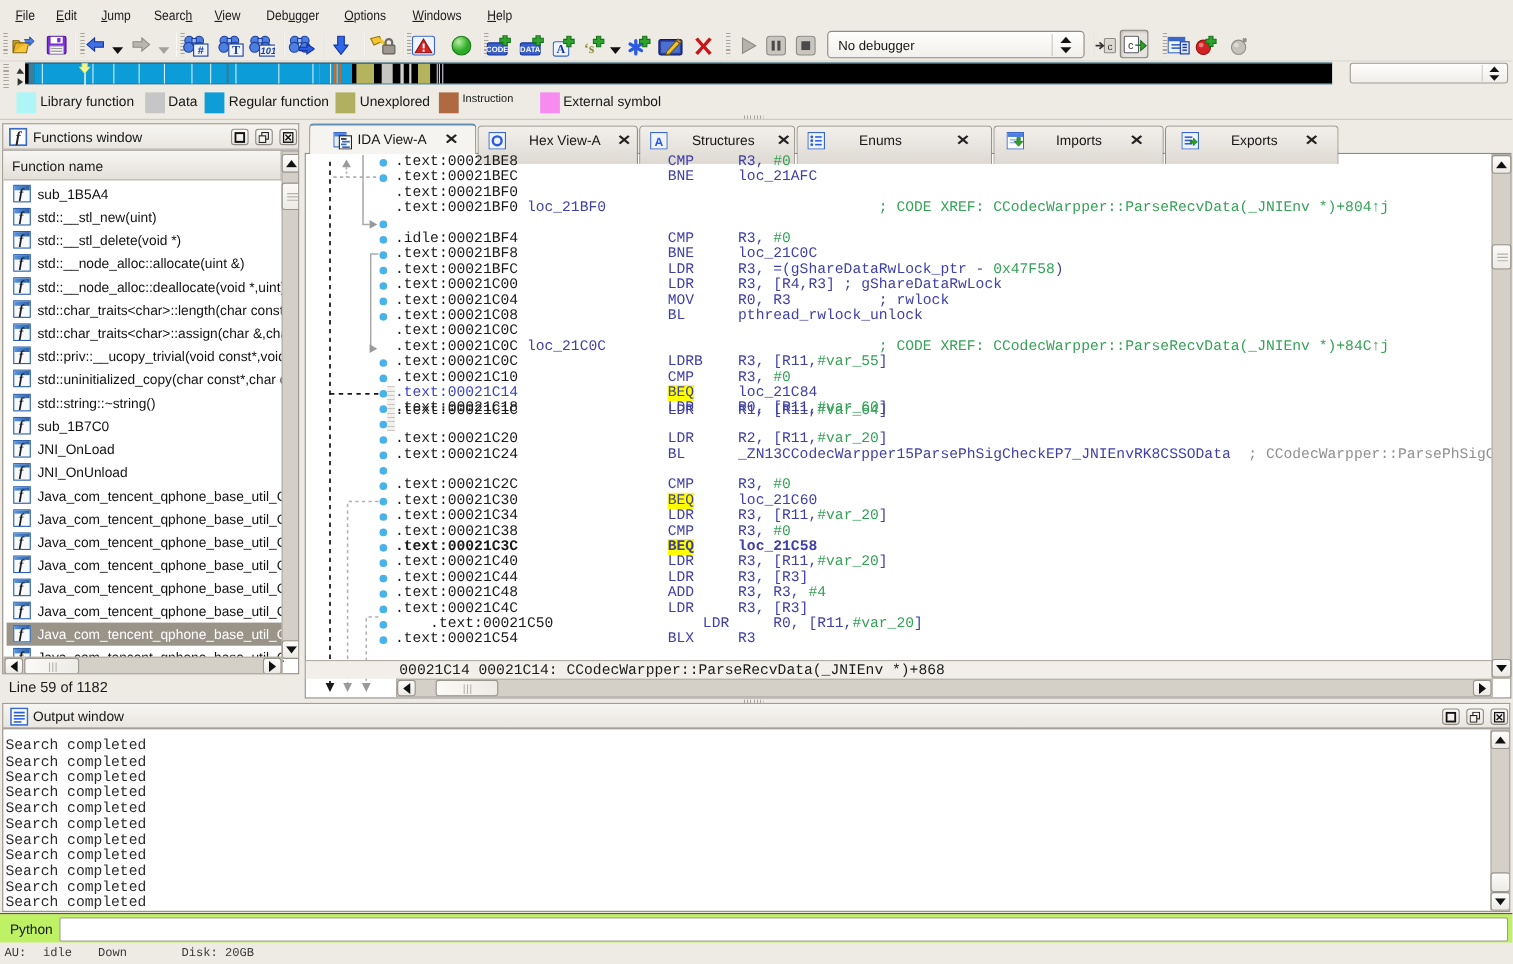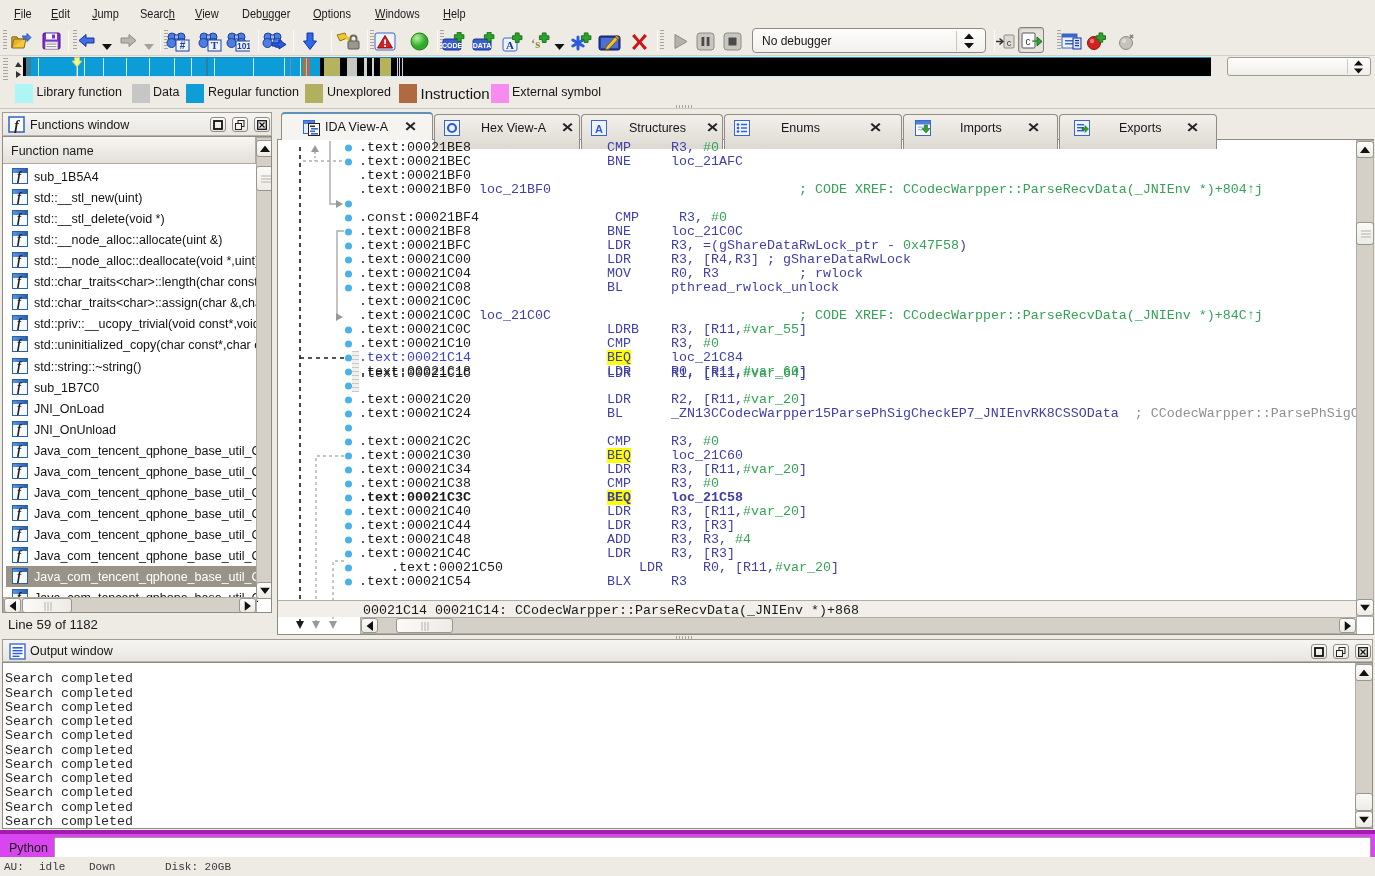--- a/index.html
+++ b/index.html
@@ -110,21 +110,21 @@
         <g stroke="#1c3f9e" stroke-width="1" fill="#4d7fe0">
           <circle cx="6" cy="6" r="4"></circle>
           <circle cx="15" cy="6" r="4"></circle>
           <circle cx="5.5" cy="12" r="4.5"></circle>
           <circle cx="15.5" cy="12" r="4.5"></circle>
           <rect x="8.5" y="4" width="4" height="4" fill="#9db9ee"></rect>
         </g>
         <rect x="10" y="9" width="13" height="11" fill="#eef3fc" stroke="#1c3f9e"></rect>
         <text x="16.5" y="18" font-size="11" font-weight="bold" fill="#1c3f9e" text-anchor="middle" font-family="Liberation Serif">T</text>
       </svg></div>
-<div class="abs" style="left:226px;top:4px;width:26px;height:21px;"><svg width="24" height="21">
+<div class="abs" style="left:226px;top:4px;width:26px;height:21px;font-style:italic;"><svg width="24" height="21">
         <g stroke="#1c3f9e" stroke-width="1" fill="#4d7fe0">
           <circle cx="6" cy="6" r="4"></circle>
           <circle cx="15" cy="6" r="4"></circle>
           <circle cx="5.5" cy="12" r="4.5"></circle>
           <circle cx="15.5" cy="12" r="4.5"></circle>
           <rect x="8.5" y="4" width="4" height="4" fill="#9db9ee"></rect>
         </g>
         <rect x="10" y="10" width="16" height="10" fill="#eef3fc" stroke="#1c3f9e"></rect>
         <text x="18" y="18" font-size="8.5" font-weight="bold" fill="#1c3f9e" text-anchor="middle" font-family="Liberation Sans">101</text>
       </svg></div>
@@ -304,21 +304,21 @@
 <div class="abs" style="left:0;top:81px;width:1375px;height:28px;background:#eeebe5;border-bottom:1px solid #cbc7c0;">
 <div class="abs" style="left:15px;top:3px;width:18px;height:19px;background:#aef6f6;"></div>
 <span class="abs" style="left:36.5px;top:4px;font-size:12.5px;color:#161616;">Library function</span>
 <div class="abs" style="left:131.5px;top:3px;width:18px;height:19px;background:#c6c6c6;"></div>
 <span class="abs" style="left:153px;top:4px;font-size:12.5px;color:#161616;">Data</span>
 <div class="abs" style="left:185.5px;top:3px;width:18px;height:19px;background:#0f9dd8;"></div>
 <span class="abs" style="left:208px;top:4px;font-size:12.5px;color:#161616;">Regular function</span>
 <div class="abs" style="left:305px;top:3px;width:18px;height:19px;background:#b1b061;"></div>
 <span class="abs" style="left:327px;top:4px;font-size:12.5px;color:#161616;">Unexplored</span>
 <div class="abs" style="left:399px;top:3px;width:18px;height:19px;background:#b06a42;"></div>
-<span class="abs" style="left:420.5px;top:4px;font-size:15px;color:#161616;">Instruction</span>
+<span class="abs" style="left:420.5px;top:4px;font-size:10px;color:#161616;">Instruction</span>
 <div class="abs" style="left:490.5px;top:3px;width:18px;height:19px;background:#f78bf0;"></div>
 <span class="abs" style="left:512px;top:4px;font-size:12.5px;color:#161616;">External symbol</span>
 </div>
 <div class="titlebar" style="left:2px;top:112px;width:270px;height:24px;">
 <svg style="position:absolute;left:5px;top:3px;" width="17" height="17">
       <rect x="1" y="1" width="15" height="15" fill="#fdfdfd" stroke="#3a6cc8" stroke-width="1.6"></rect>
       <text x="8.5" y="13.5" font-size="14" font-style="italic" font-weight="bold" fill="#222" text-anchor="middle" font-family="Liberation Serif">f</text>
     </svg>
 <span style="position:absolute;left:27px;top:5px;font-size:12.5px;color:#161616;">Functions window</span>
 <div class="wbtn" style="left:207px;top:4px;">
@@ -646,21 +646,21 @@
 <circle cx="70.5" cy="415" r="3.5" fill="#49b2e8"></circle>
 <circle cx="70.5" cy="429" r="3.5" fill="#49b2e8"></circle>
 <circle cx="70.5" cy="443" r="3.5" fill="#49b2e8"></circle>
 </svg>
 <div class="abs" style="left:352px;top:351px;width:7px;height:41px;background:repeating-linear-gradient(#c9c6c0 0 1px,#f2f0ec 1px 4px);"></div>
 <div class="abs" style="left:359px;top:141px;width:997px;height:449px;overflow:hidden;">
 <div class="lst" style="left:0;top:0px;"><span class="ad">.text:00021BE8</span>                 CMP     R3, <span class="gr">#0</span></div>
 <div class="lst" style="left:0;top:14px;"><span class="ad">.text:00021BEC</span>                 BNE     loc_21AFC</div>
 <div class="lst" style="left:0;top:28px;"><span class="ad">.text:00021BF0</span></div>
 <div class="lst" style="left:0;top:42px;"><span class="ad">.text:00021BF0</span> loc_21BF0                               <span class="cg">; CODE XREF: CCodecWarpper::ParseRecvData(_JNIEnv *)+804↑j</span></div>
-<div class="lst" style="left:0;top:70px;"><span class="ad">.const:00021BF4</span>                 CMP     R3, <span class="gr">#0</span></div>
+<div class="lst" style="left:0;top:70px;"><span class="ad">.idle:00021BF4</span>                 CMP     R3, <span class="gr">#0</span></div>
 <div class="lst" style="left:0;top:84px;"><span class="ad">.text:00021BF8</span>                 BNE     loc_21C0C</div>
 <div class="lst" style="left:0;top:98px;"><span class="ad">.text:00021BFC</span>                 LDR     R3, =(gShareDataRwLock_ptr - <span class="gr">0x47F58</span>)</div>
 <div class="lst" style="left:0;top:112px;"><span class="ad">.text:00021C00</span>                 LDR     R3, [R4,R3] ; gShareDataRwLock</div>
 <div class="lst" style="left:0;top:126px;"><span class="ad">.text:00021C04</span>                 MOV     R0, R3          ; rwlock</div>
 <div class="lst" style="left:0;top:140px;"><span class="ad">.text:00021C08</span>                 BL      pthread_rwlock_unlock</div>
 <div class="lst" style="left:0;top:154px;"><span class="ad">.text:00021C0C</span></div>
 <div class="lst" style="left:0;top:168px;"><span class="ad">.text:00021C0C</span> loc_21C0C                               <span class="cg">; CODE XREF: CCodecWarpper::ParseRecvData(_JNIEnv *)+84C↑j</span></div>
 <div class="lst" style="left:0;top:182px;"><span class="ad">.text:00021C0C</span>                 LDRB    R3, [R11,<span class="gr">#var_55</span>]</div>
 <div class="lst" style="left:0;top:196px;"><span class="ad">.text:00021C10</span>                 CMP     R3, <span class="gr">#0</span></div>
 <div class="lst" style="left:0;top:210px;"><span class="adc">.text:00021C14</span>                 <span class="hl">BEQ</span>     loc_21C84</div>
@@ -764,21 +764,21 @@
         <path d="M0 6.5 L10 6.5 L5 0 Z" fill="#111"></path>
       </svg>
     </div>
 <div class="sthumbh" style="left:1352px;top:130px;width:18px;height:18px;"></div>
 <div class="sbtn" style="left:1352px;top:148px;width:18px;height:17px;">
       <svg width="10" height="7">
         <path d="M0 0 L10 0 L5 6.5 Z" fill="#111"></path>
       </svg>
     </div>
 </div>
-<div class="abs" style="left:0;top:830px;width:1375px;height:27px;background:#d946ef;border-top:4px solid #a21caf;">
+<div class="abs" style="left:0;top:830px;width:1375px;height:27px;background:#bef264;border-top:1px solid #a21caf;">
     <span style="position:absolute;left:9px;top:7px;font-size:12.5px;color:#161616;">Python</span>
     <div style="position:absolute;left:54px;top:3px;width:1317px;height:22px;background:#fff;border:1px solid #a09c94;border-radius:2px;"></div>
   </div>
 <div class="abs mono" style="left:0;top:857px;width:1375px;height:19px;background:#eeebe5;font-size:11px;color:#3a3a3a;">
     <span style="position:absolute;left:4px;top:4px;">AU:</span>
     <span style="position:absolute;left:39px;top:4px;">idle</span>
     <span style="position:absolute;left:89px;top:4px;">Down</span>
     <span style="position:absolute;left:165px;top:4px;">Disk: 20GB</span>
   </div>
 </body></html>

